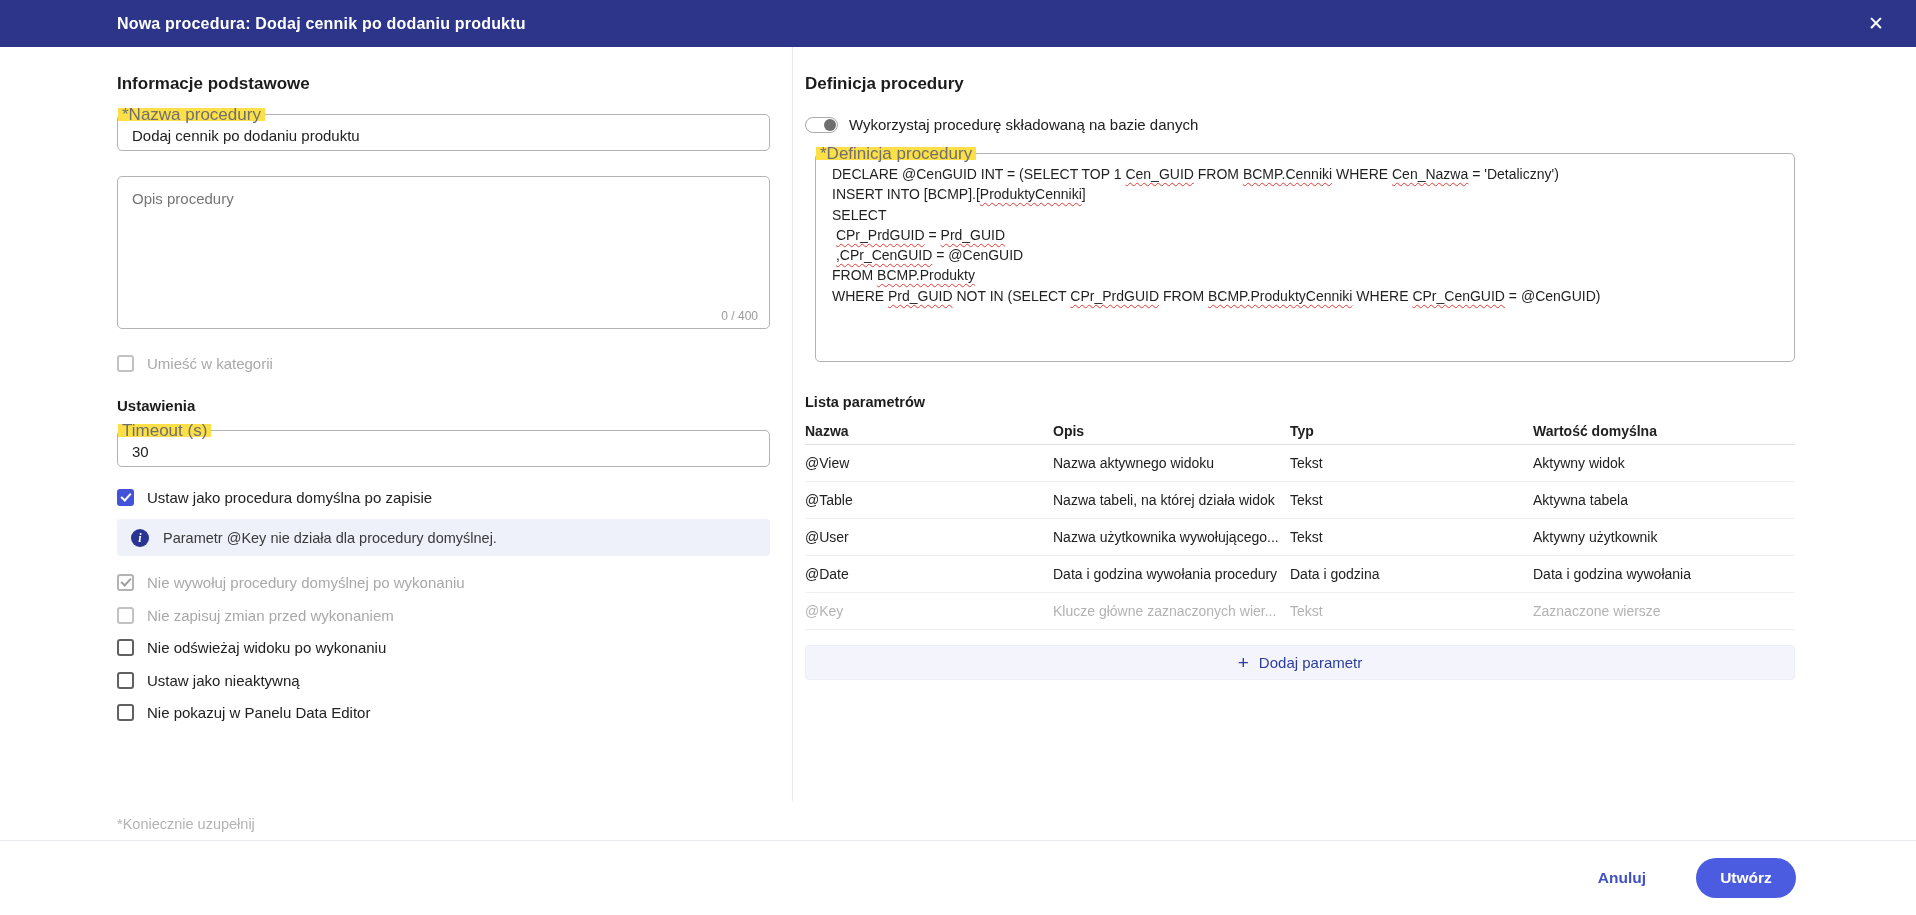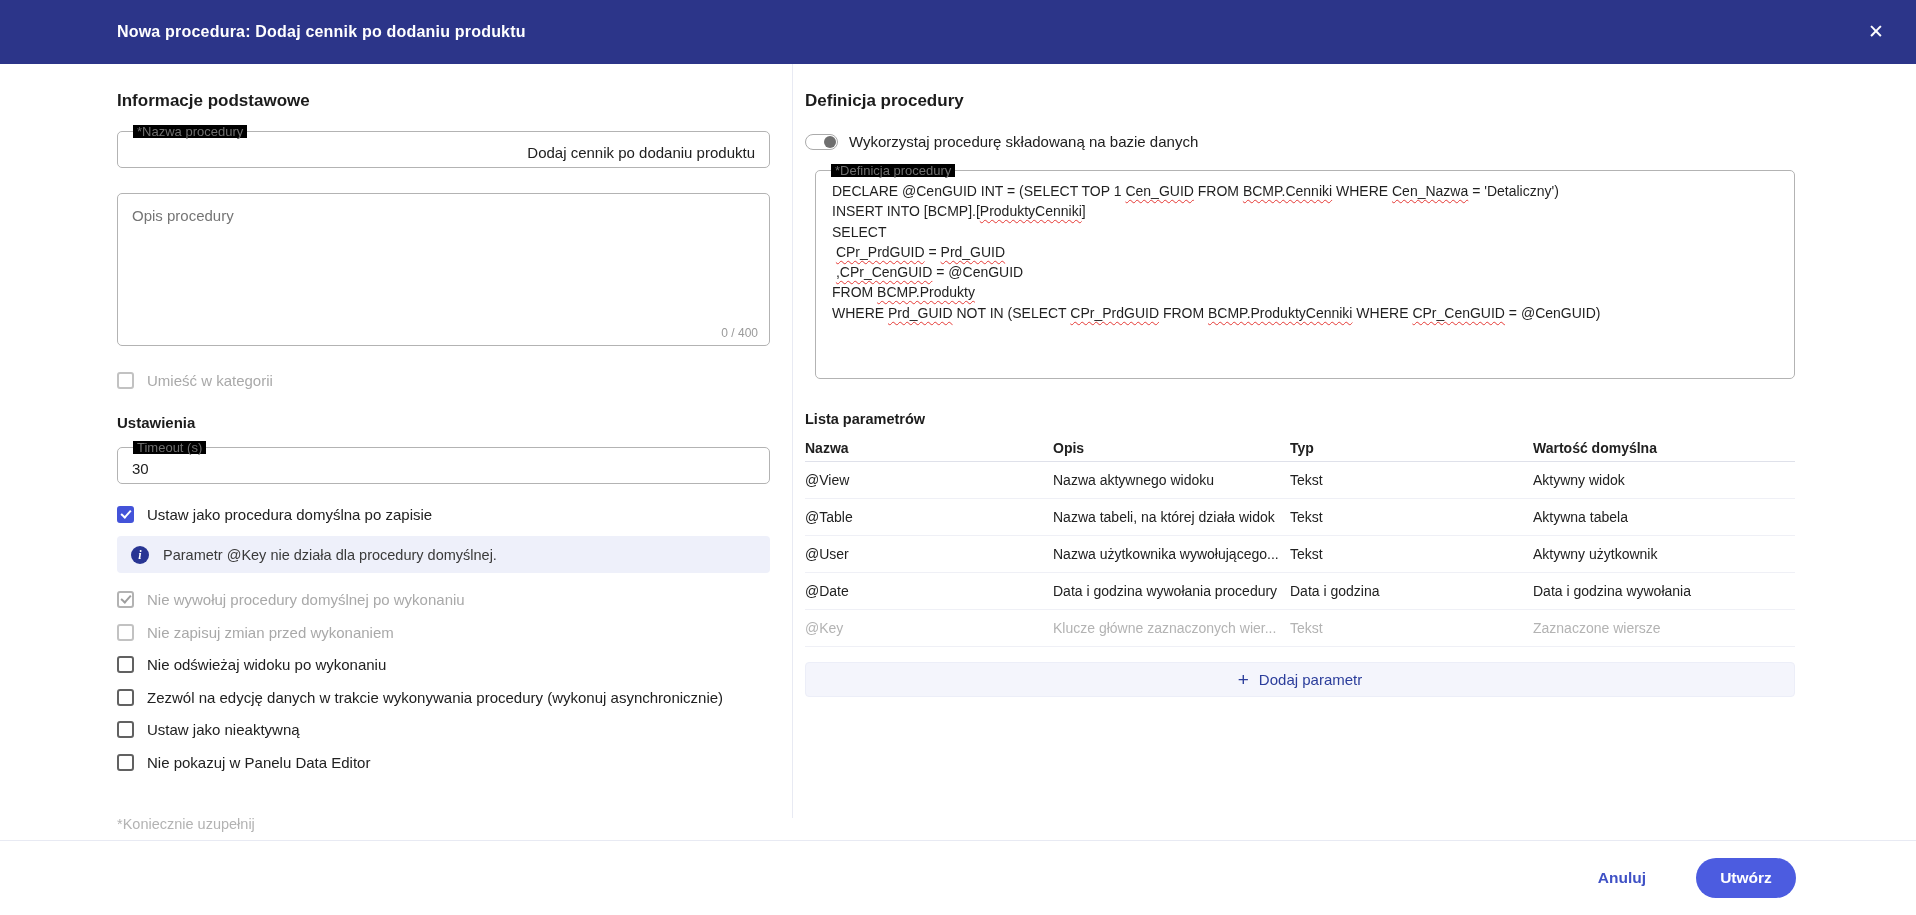--- a/index.html
+++ b/index.html
@@ -6,50 +6,50 @@
   html,body { margin:0; padding:0; background:#fff; }
   body {
     width:1916px; height:915px; overflow:hidden;
     font-family:"Liberation Sans", sans-serif; color:#212121;
     -webkit-font-smoothing:antialiased;
   }
   .modal { width:1916px; height:915px; display:flex; flex-direction:column; background:#fff; }
 
   
   .titlebar {
-    height:64px; flex:none; background:#2c3589; color:#fff;
+    height:47px; flex:none; background:#2c3589; color:#fff;
     display:flex; align-items:center; padding:0 22px 0 117px;
   }
   .titlebar h1 { font-size:16px; font-weight:bold; margin:0; flex:1; letter-spacing:.2px; }
   .close-btn {
     width:36px; height:36px; border:none; background:transparent; color:#fff;
     font-size:19px; line-height:36px; text-align:center; cursor:pointer; padding:0;
   }
 
   
   .body { flex:1; display:flex; position:relative; }
   .v-divider { position:absolute; left:792px; top:0; width:1px; height:754px; background:#e8eaf3; }
 
   .col-left  { width:792px; flex:none; padding:0 22px 0 117px; display:flex; flex-direction:column; }
   .col-right { flex:1; padding:0 121px 0 13px; }
 
   .section-title { font-size:17px; font-weight:bold; margin:27px 0 0 0; color:#1c1c1c; }
 
   
   .ofield { position:relative; border:1px solid #b3b3b3; border-radius:5px; background:#fff; }
   .ofield .flabel {
-    position:absolute; top:-7px; left:15px; background:#000000; padding:0 4px;
-    font-size:13px; color:#6f6f6f; line-height:13px; white-space:nowrap;
+    position:absolute; top:-7px; left:0; background:#fde047; padding:0 4px;
+    font-size:17px; color:#6f6f6f; line-height:13px; white-space:nowrap;
   }
   .ofield input, .ofield .ta {
     border:none; outline:none; background:transparent; width:100%;
     font-family:"Liberation Sans", sans-serif; font-size:15px; color:#212121;
   }
   .field-name { height:37px; margin-top:20px; }
-  .field-name input { height:35px; padding:6px 14px 0 14px;text-align:right; }
+  .field-name input { height:35px; padding:6px 14px 0 14px; }
 
   .field-desc { height:153px; margin-top:25px; }
   .field-desc .ta { height:100%; padding:13px 14px; resize:none; color:#8d8d8d; }
   .char-counter { position:absolute; right:11px; bottom:5px; font-size:12px; color:#9a9a9a; }
 
   .subsection-title { font-size:15px; font-weight:bold; margin:25px 0 0 0; color:#1c1c1c; }
 
   .field-timeout { height:37px; margin-top:16px; }
   .field-timeout input { height:35px; padding:6px 14px 0 14px; }
 
@@ -189,24 +189,20 @@
             <span class="cb checked cb-disabled"></span>
             <span class="cb-label">Nie wywołuj procedury domyślnej po wykonaniu</span>
           </div>
           <div class="cb-row disabled">
             <span class="cb cb-disabled"></span>
             <span class="cb-label">Nie zapisuj zmian przed wykonaniem</span>
           </div>
           <div class="cb-row">
             <span class="cb"></span>
             <span class="cb-label">Nie odświeżaj widoku po wykonaniu</span>
-          </div>
-          <div class="cb-row">
-            <span class="cb"></span>
-            <span class="cb-label">Zezwól na edycję danych w trakcie wykonywania procedury (wykonuj asynchronicznie)</span>
           </div>
           <div class="cb-row">
             <span class="cb"></span>
             <span class="cb-label">Ustaw jako nieaktywną</span>
           </div>
           <div class="cb-row">
             <span class="cb"></span>
             <span class="cb-label">Nie pokazuj w Panelu Data Editor</span>
           </div>
         </div>

